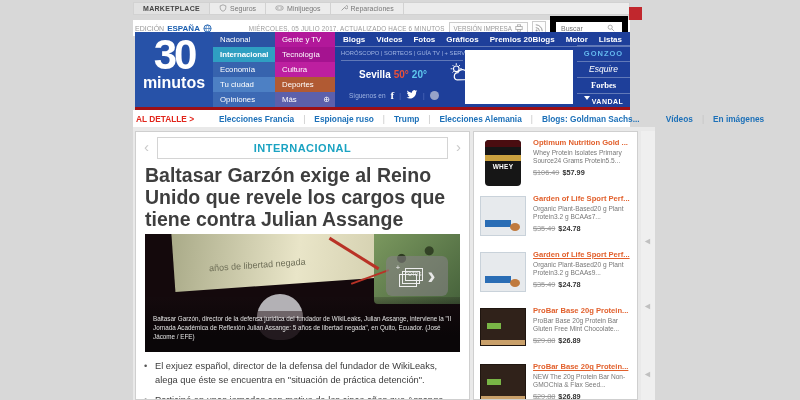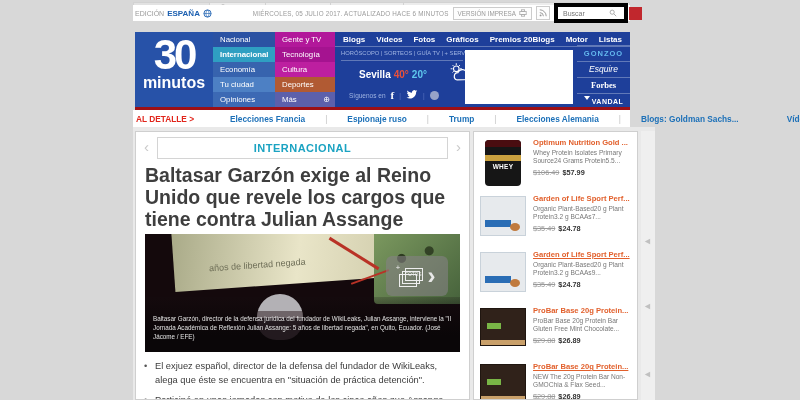--- a/index.html
+++ b/index.html
@@ -9,32 +9,32 @@
 
   
   .utilbar{position:absolute;left:0;top:2px;width:497px;height:13px;background:#ececec;
            border:1px solid #d2d2d2;box-sizing:border-box;display:flex;align-items:stretch}
   .utab{display:flex;align-items:center;gap:3px;padding:0 9px;border-right:1px solid #d2d2d2;
         font-size:7px;color:#777;white-space:nowrap}
   .utab.first{font-weight:bold;color:#444;background:#e2e2e2;letter-spacing:.3px}
   .uicon{display:inline-block}
 
   
-  .edrow{position:absolute;left:0;top:5px;width:497px;height:16px;background:#fff;
+  .edrow{position:absolute;left:0;top:20px;width:497px;height:16px;background:#fff;
          display:flex;align-items:center;box-sizing:border-box;padding:8px 2px}
   .ed-left{display:flex;align-items:center;gap:3px}
   .ed-label{font-size:7px;color:#999}
   .ed-value{font-size:8px;font-weight:bold;color:#1b5fb0}
   .ed-right{margin-left:auto;display:flex;align-items:center;gap:4px}
   .date{font-size:6.3px;color:#9a9a9a;letter-spacing:.2px;white-space:nowrap}
   .printbox{display:flex;align-items:center;gap:3px;border:1px solid #ccc;height:11px;
             padding:0 4px;font-size:6.3px;color:#999;background:#fdfdfd;white-space:nowrap}
   .sqbtn{width:12px;height:12px;border:1px solid #ccc;background:#fdfdfd;display:flex;
          align-items:center;justify-content:center}
-  .searchbox{display:flex;align-items:center;border:4px solid #000000;height:12px;width:60px;
+  .searchbox{display:flex;align-items:center;border:6px solid #000000;height:12px;width:60px;
              background:#fff;padding:0 3px}
   .searchbox input{border:none;outline:none;width:44px;font-size:7px;color:#888;
                    font-family:"Liberation Sans",sans-serif;background:transparent}
   .redbadge{position:absolute;left:496px;top:7px;width:13px;height:13px;background:#c1272d}
 
   
   .navband{position:absolute;left:2px;top:32px;width:495px;height:75px;background:#1e3f9a;
            border-bottom:3px solid #9c1016}
   .logo{position:absolute;left:0;top:0;width:78px;height:75px;background:#2752a8;color:#fff;
         text-align:center;cursor:pointer}
@@ -75,21 +75,21 @@
   .brand-forbes{font-size:8.5px;font-family:"Liberation Serif",serif;font-weight:bold}
   .brand-vandal{font-size:7px;font-weight:bold;letter-spacing:.5px}
   .tri{display:inline-block;width:0;height:0;border:3px solid transparent;border-top:4px solid #fff;
        margin-right:2px;vertical-align:1px}
 
   
   .breaking{position:absolute;left:0;top:110px;width:497px;height:17px;background:#fff;
             display:flex;align-items:center;font-size:8.3px;font-weight:bold;
             padding-left:3px;box-sizing:border-box;white-space:nowrap}
   .bk-label{color:#e1251b;margin-right:16px}
-  .bk-link{color:#1c70b8;margin:0 20px;cursor:pointer}
+  .bk-link{color:#1c70b8;margin:0 9px;cursor:pointer}
   .bk-sep{color:#c4c4c4;font-weight:normal}
   .bk-sep2{display:inline-block;width:2px;height:9px;background:#c4c4c4;margin:0 4px}
 
   
   .mainbg{position:absolute;left:0;top:127px;width:522px;height:273px;background:#e9e9e9}
 
   .article{position:absolute;left:2px;top:131px;width:335px;height:269px;background:#fff;
            border:1px solid #cfcfcf;box-sizing:border-box;overflow:hidden}
   .secrow{position:relative;height:22px;margin-top:5px}
   .chev{position:absolute;top:1px;font-size:15px;color:#c9c9c9;cursor:pointer;line-height:18px}
@@ -274,21 +274,21 @@
           <span class="toplink">Vídeos</span>
           <span class="toplink">Fotos</span>
           <span class="toplink">Gráficos</span>
           <span class="toplink">Premios 20Blogs</span>
           <span class="toplink">Motor</span>
           <span class="toplink">Listas</span>
         </div>
         <div class="services">HORÓSCOPO | SORTEOS | GUÍA TV | + SERVICIOS</div>
         <div class="weather">
           <span class="wcity">Sevilla</span>
-          <span class="whigh">40°</span>
+          <span class="whigh">50°</span>
           <span class="wlow">20°</span>
           <span class="wicon">
             <svg width="28" height="21" viewBox="0 0 30 22">
               <circle cx="11" cy="7" r="3" fill="none" stroke="#fff" stroke-width="1.2"></circle>
               <path d="M11 1v2M11 11v1M5 7h2M15 7h2M7 3l1.4 1.4M15 3l-1.4 1.4M7 11l1.4-1.4" stroke="#fff" stroke-width="1"></path>
               <path d="M12 19a4 4 0 0 1 .8-7.9 5 5 0 0 1 9.6.9 3.5 3.5 0 0 1 2.6 6.5z" fill="#1e3f9a" stroke="#fff" stroke-width="1.3"></path>
             </svg>
           </span>
         </div>
         <div class="follow">

